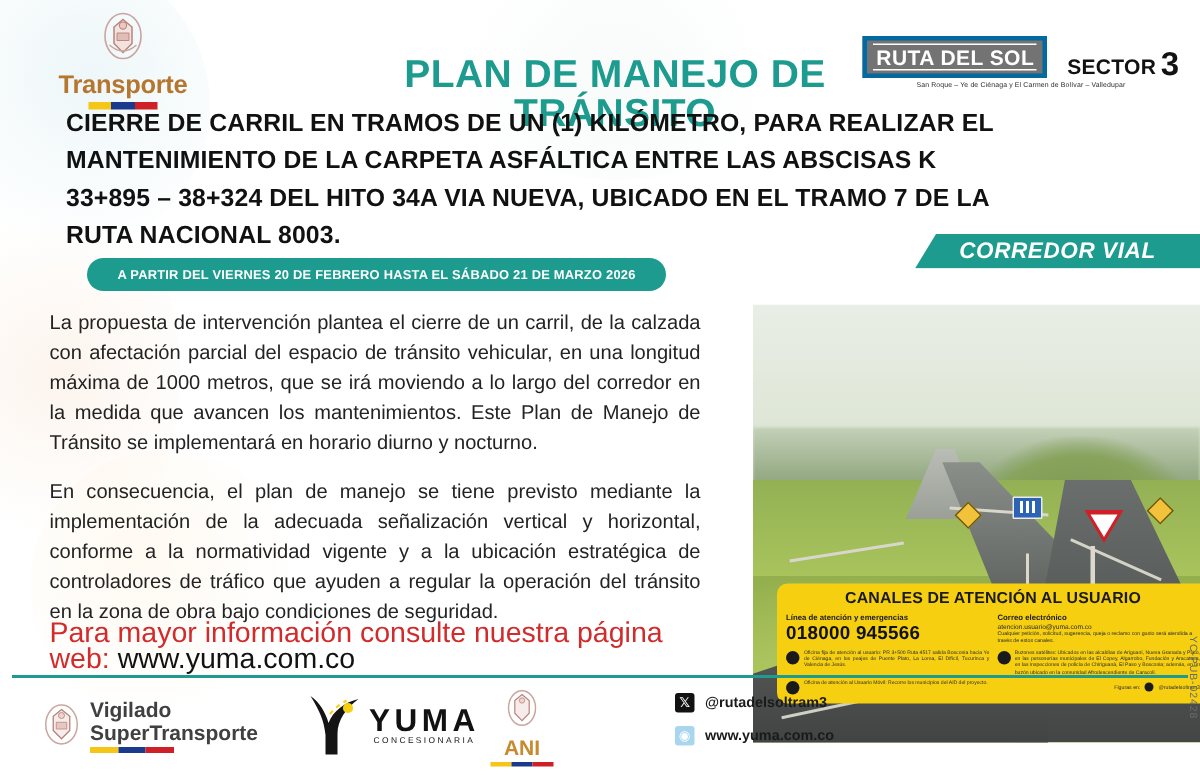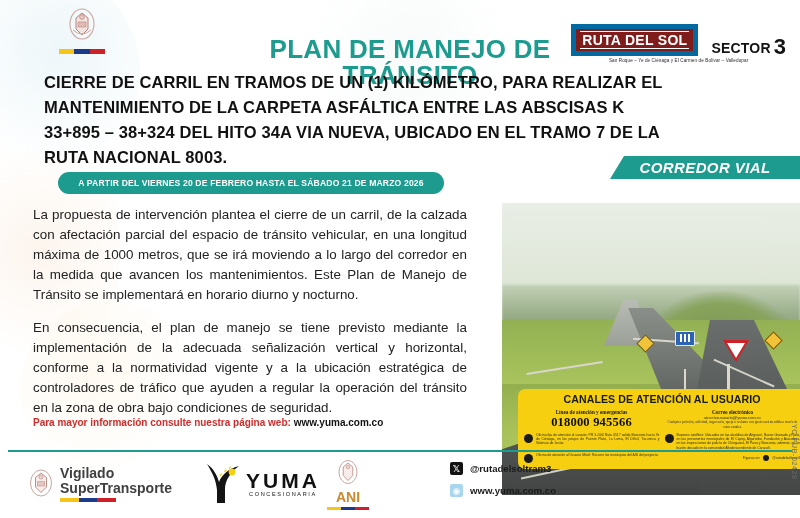--- a/index.html
+++ b/index.html
@@ -23,43 +23,43 @@
   .shield{width:30px;height:34px;margin:0 auto;}
   .mintrans-label{font-size:17px;font-weight:bold;color:#b5762f;letter-spacing:-.2px;line-height:1;margin-top:1px;}
   .tri-flag{width:46px;height:5px;margin:3px auto 0;display:flex;}
   .tri-flag i{flex:1;display:block;}
   .tri-flag i:nth-child(1){background:#f5c518;}
   .tri-flag i:nth-child(2){background:#1b3a8c;}
   .tri-flag i:nth-child(3){background:#cf2027;}
 
   .rds{position:absolute;right:14px;top:24px;text-align:right;}
   .rds-row{display:flex;align-items:flex-end;justify-content:flex-end;}
-  .rds-black{background:#7f1d1d;color:#fff;font-weight:bold;font-size:14px;letter-spacing:.3px;
-             padding:2px 4px;line-height:14px;border:5px solid #0369a1;}
+  .rds-black{background:#737373;color:#fff;font-weight:bold;font-size:14px;letter-spacing:.3px;
+             padding:2px 4px;line-height:14px;border:3px solid #0369a1;}
   .rds-black span{display:inline-block;border-top:1px solid #fff;border-bottom:1px solid #fff;padding:1px 2px;}
   .rds-sector{color:#121212;font-weight:bold;font-size:14px;letter-spacing:.2px;padding-left:13px;line-height:15px;}
   .rds-3{color:#121212;font-weight:bold;font-size:22px;line-height:19px;padding-left:3px;}
   .rds-sub{font-size:4.6px;color:#2b2b2b;letter-spacing:.1px;margin-top:2px;text-align:center;}
 
   .plan-title{position:absolute;left:200px;top:36px;width:420px;text-align:center;
     color:#1d9b8e;font-size:26px;font-weight:bold;letter-spacing:.3px;line-height:1;}
 
   .headline{position:absolute;left:44px;top:70px;width:716px;
     color:#111;font-size:16.5px;font-weight:bold;line-height:25px;
     text-align:justify;letter-spacing:.1px;}
   .headline .last{text-align:left;}
 
   
   .date-banner{position:absolute;left:58px;top:172px;width:386px;height:22px;
     background:#1d9b8e;border-radius:11px;color:#fff;font-size:8.6px;font-weight:bold;
     display:flex;align-items:center;justify-content:center;letter-spacing:.15px;}
 
   .body-col{position:absolute;left:33px;top:205px;width:434px;}
   .body-col p{margin:0 0 13px 0;color:#232323;font-size:13.4px;line-height:20px;text-align:justify;}
-  .webline{position:absolute;left:33px;top:414px;width:440px;font-size:10px;font-weight:bold;line-height:17px;}
+  .webline{position:absolute;left:33px;top:414px;width:440px;font-size:19px;font-weight:normal;line-height:17px;}
   .webline .red{color:#d22b2b;}
   .webline .blk{color:#121212;}
 
   
   .corridor-badge{position:absolute;right:0;top:156px;width:190px;height:23px;background:#1d9b8e;
     color:#fff;font-style:italic;font-weight:bold;font-size:15px;letter-spacing:.4px;
     display:flex;align-items:center;justify-content:center;
     clip-path:polygon(14px 0,100% 0,100% 100%,0 100%);}
   .corridor-sub{position:absolute;right:10px;top:188px;width:300px;text-align:center;
     color:#0d6e63;font-weight:bold;font-size:10.5px;letter-spacing:.2px;}
@@ -98,21 +98,21 @@
   .yield::after{content:"";position:absolute;left:-9px;top:-19px;width:0;height:0;
     border-left:9px solid transparent;border-right:9px solid transparent;border-top:15px solid #fff;}
   .sign-y{position:absolute;width:11px;height:11px;background:#f2c33a;border:1px solid #6b5a10;transform:rotate(45deg);}
   .guard{position:absolute;height:2px;background:#d9d6cb;}
 
   
   .ycard{position:absolute;left:518px;top:389px;width:288px;background:#f6cf10;
     border-radius:7px;padding:4px 6px 6px;box-sizing:border-box;}
   .ycard-title{text-align:center;color:#1a1a1a;font-size:10.6px;font-weight:bold;letter-spacing:.1px;line-height:13px;}
   .yrow{display:flex;gap:6px;margin-top:3px;}
-  .ycol{flex:1;text-align:center;font-family:Liberation Serif, serif;}
+  .ycol{flex:1;}
   .ylab{font-size:5.2px;font-weight:bold;color:#1a1a1a;line-height:6px;}
   .ynum{font-size:12.5px;font-weight:bold;color:#111;line-height:14px;letter-spacing:.2px;}
   .ymail{font-size:4.4px;color:#2a2a2a;line-height:5.2px;}
   .ysmall{font-size:3.5px;color:#2d2d2d;line-height:4.3px;}
   .yitems{display:flex;gap:5px;margin-top:4px;}
   .yitem{flex:1;display:flex;gap:3px;}
   .ydot{width:9px;height:9px;border-radius:50%;background:#1a1a1a;flex:0 0 9px;margin-top:1px;}
   .yitem p{margin:0;font-size:3.4px;line-height:4.2px;color:#2d2d2d;text-align:justify;}
   .yitems2{display:flex;gap:5px;margin-top:3px;}
 
@@ -163,20 +163,21 @@
   <div class="wm wm4"></div>
 
   <div class="mintrans">
     <svg class="shield" viewBox="0 0 30 34">
       <ellipse cx="15" cy="16" rx="12" ry="15" fill="none" stroke="#caa6a0" stroke-width="1.1"></ellipse>
       <path d="M15 5 L21 10 L21 21 L15 27 L9 21 L9 10 Z" fill="#f3e3df" stroke="#b9837c" stroke-width="1"></path>
       <circle cx="15" cy="9" r="2.4" fill="#e9c9c3" stroke="#b9837c" stroke-width=".7"></circle>
       <path d="M11 14 h8 v5 h-8 z" fill="#e0bdb6" stroke="#b9837c" stroke-width=".6"></path>
       <path d="M6 22 q9 8 18 0" fill="none" stroke="#caa6a0" stroke-width="1"></path>
     </svg>
+    <div class="mintrans-label">Transporte</div>
     <div class="tri-flag">
         <i></i>
         <i></i>
         <i></i>
       </div>
   </div>
 
   <div class="rds">
     <div class="rds-row">
       <div class="rds-black"><span>RUTA DEL SOL</span></div>

